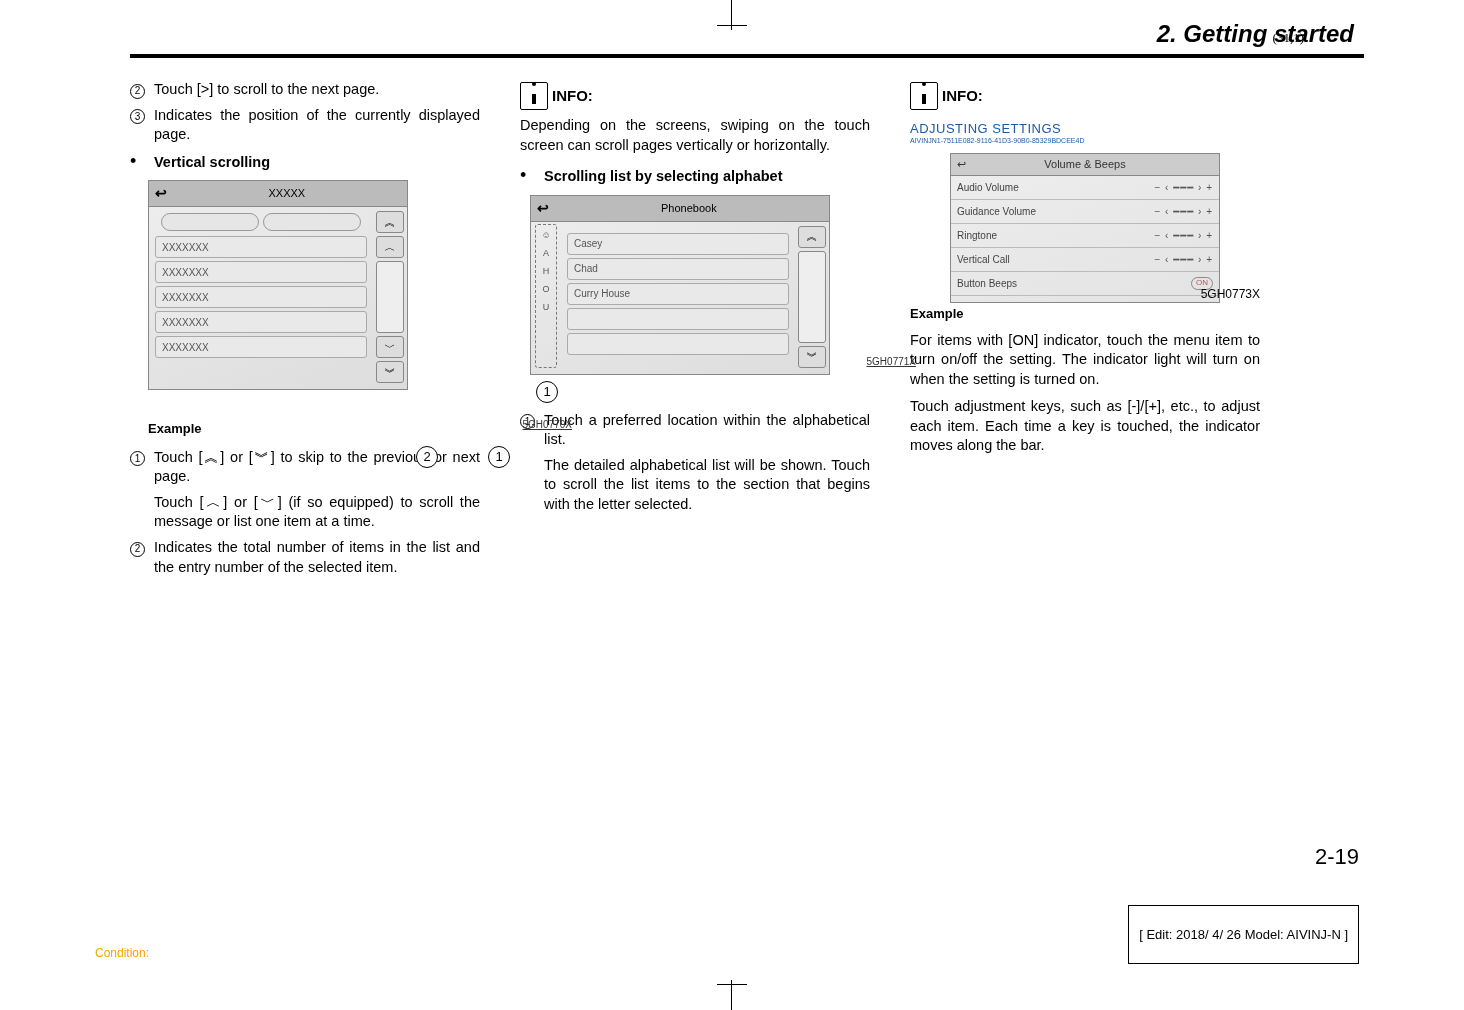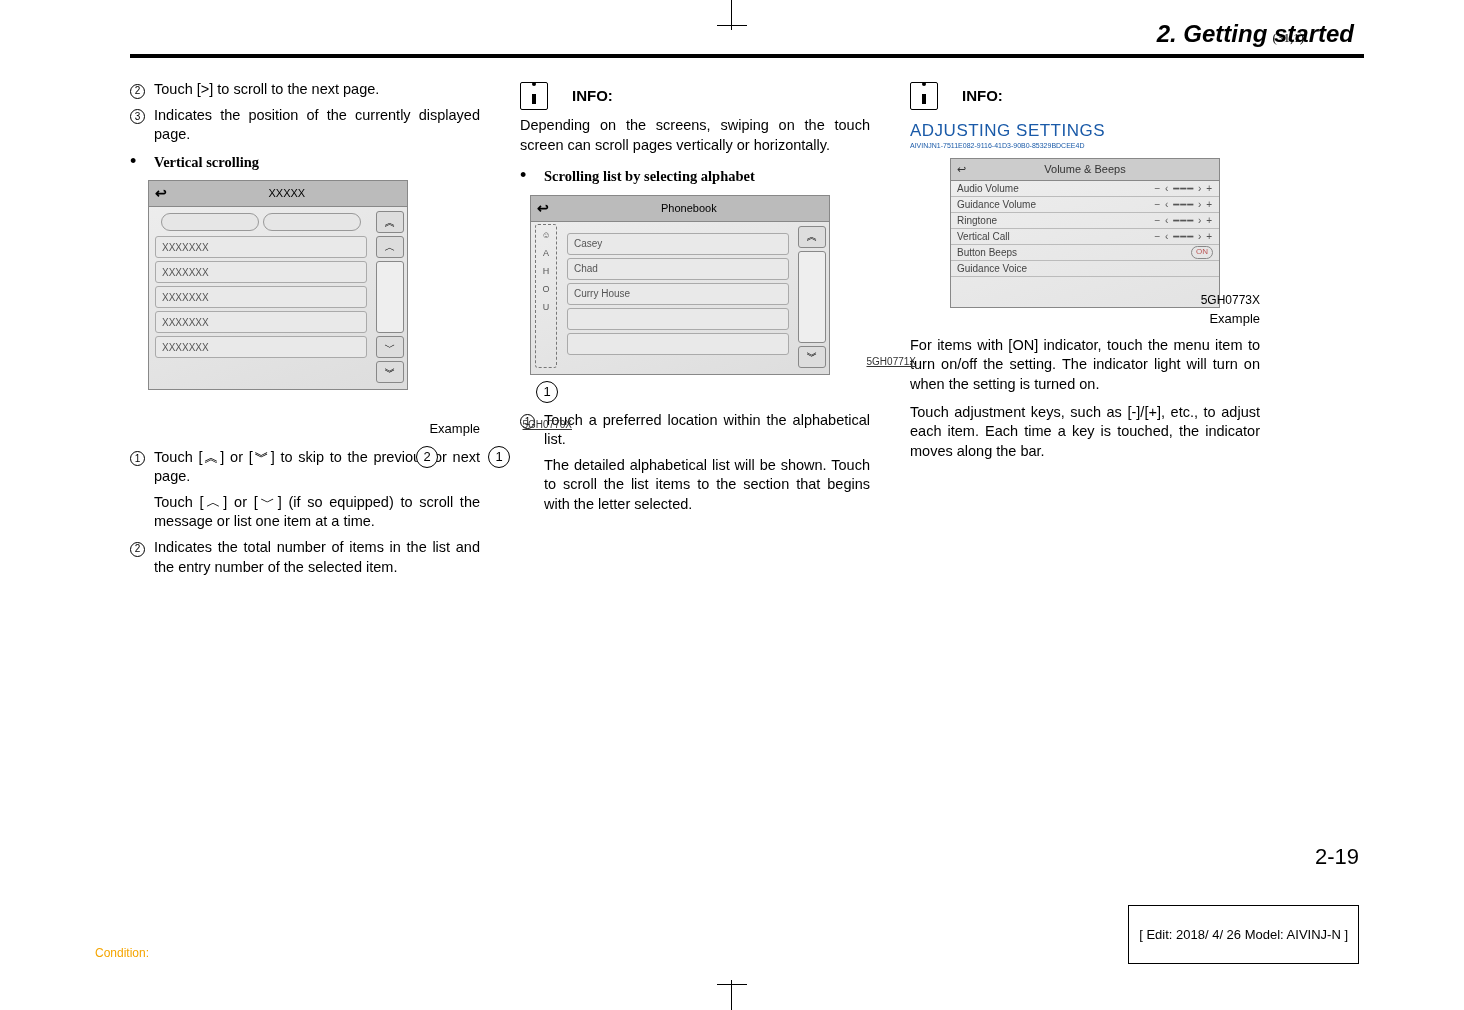--- a/index.html
+++ b/index.html
@@ -56,21 +56,21 @@
     display: flex;
     gap: 40px;
   }
   .col { width: 350px; font-size: 14.5px; line-height: 1.35; }
 
   .li-row { display: flex; margin-bottom: 6px; }
   .marker { width: 24px; flex: none; text-align: left; }
   .marker.dot::before { content: "•"; font-size: 18px; line-height: 14px; }
   .li-body { flex: 1; text-align: justify; }
 
-  .bullet-title { font-weight: bold; font-family: Liberation Serif, serif; }
+  .bullet-title { font-weight: bold; }
 
   .circnum {
     display: inline-flex; align-items:center; justify-content:center;
     width:15px; height:15px; border:1px solid #000; border-radius:50%;
     font-size:10px; line-height:1; font-family: Arial;
   }
 
   .figbox {
     margin: 8px 0 4px 18px;
     position: relative;
@@ -107,46 +107,46 @@
 
   .figcallouts { position:absolute; right:-30px; bottom:-30px; display:flex; gap:50px; }
   .callcirc {
     display:inline-flex; align-items:center; justify-content:center;
     width:22px; height:22px; border:1.5px solid #000; border-radius:50%;
     font-size:13px; background:#fff;
   }
   .figcode {
     position:absolute; right:-92px; bottom:6px; font-size:10px; color:#333;text-decoration:underline;
   }
-  .figlabel { text-align:right; font-weight:normal; font-size:13px; margin-top:30px; }
-
-  .infohead { display:flex; align-items:center; gap:24px; margin:2px 0 6px 0; }
+  .figlabel { text-align:left; font-weight:bold; font-size:13px; margin-top:30px; }
+
+  .infohead { display:flex; align-items:center; gap:4px; margin:2px 0 6px 0; }
   .infoicon {
     width:28px; height:28px; border:1.5px solid #000;
     display:flex; align-items:center; justify-content:center; font-size:14px;
     border-radius:2px;
   }
   .infoicon .idot { width:4px;height:4px;background:#000;border-radius:50%;position:relative;top:-6px;}
   .infoicon-inner { display:flex;flex-direction:column;align-items:center;gap:2px;}
   .infoicon .ibar { width:4px;height:10px;background:#000;}
   .infotitle { font-weight:bold; font-size:15px; }
 
   .subhead-blue {
-    color:#1a5aa8; font-size:17px; letter-spacing:0.5px; margin-top:10px;
+    color:#1a5aa8; font-size:13px; letter-spacing:0.5px; margin-top:10px;
   }
   .subhead-hash { font-size:7px; color:#1a5aa8; letter-spacing:0; display:block; margin-top:-2px;}
 
   .fig3 {
     width: 270px; height: 150px; margin:8px auto 2px;
     background: linear-gradient(160deg,#eee,#e3e3e3);
     border:1px solid #888; position:relative; overflow:hidden;
   }
   .fig3 .hdr { height:22px;background:#ccc;border-bottom:1px solid #888;
     display:flex;align-items:center;justify-content:center;font-size:11px;color:#333;}
-  .fig3 .setrow { height:16px; border-bottom:1px solid #bbb; display:flex;
+  .fig3 .setrow { height:24px; border-bottom:1px solid #bbb; display:flex;
     align-items:center; font-size:10px; color:#444; padding:0 6px;}
   .fig3 .setrow .lbl{flex:1;}
   .fig3 .ctl { font-size:10px; color:#555; letter-spacing:1px;}
   .fig3 .onbadge{ font-size:8px; color:#b55; border:1px solid #888;border-radius:8px;padding:0 4px;}
   .fig3code { position:absolute; right:0; bottom:20px; font-size:12px; }
   .fig3wrap { position:relative; }
 
   .pagenum { position:absolute; right:105px; bottom:140px; font-size:22px; }
 
   .footer-cond { position:absolute; left:95px; bottom:50px; color:#f5a500; font-size:12px; }

